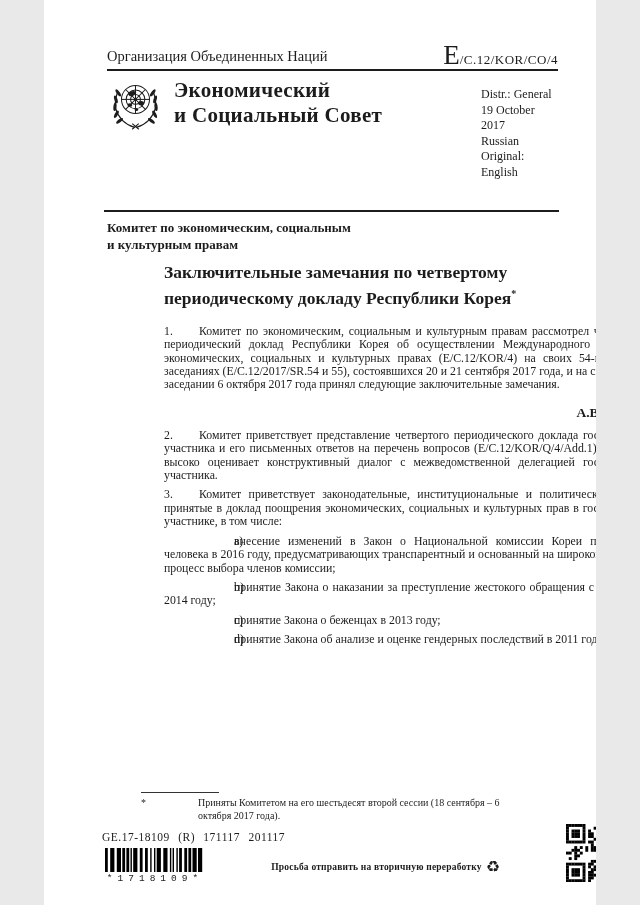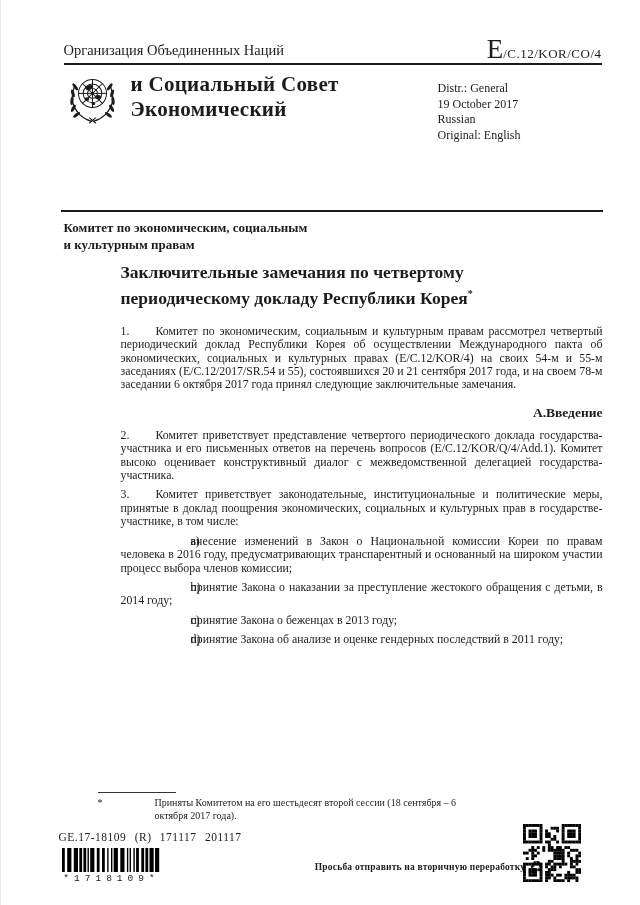--- a/index.html
+++ b/index.html
@@ -1,29 +1,29 @@
 <!DOCTYPE html>
 <html><head>
 <meta charset="utf-8">
 <style>
   html,body { margin:0; padding:0; background:#e9e9e9; }
   .page {
-    position:relative; width:639px; height:905px; margin:0 auto;
+    position:relative; width:552px; height:905px; margin:0 auto;
     background:#ffffff; overflow:hidden;
     font-family:"Liberation Serif", serif; color:#1c1c1c;
   }
 
   
   .hdr { position:absolute; left:63px; right:38px; top:38px; }
   .hdr-row1 {
     display:flex; justify-content:space-between; align-items:flex-end;
     border-bottom:2px solid #1c1c1c; padding-bottom:1px;
   }
   .org-name { font-size:14.5px; padding-bottom:3px; }
-  .doc-symbol { white-space:nowrap; }
+  .doc-symbol { white-space:nowrap;margin-top:6px; }
   .sym-big  { font-size:27px; line-height:22px; }
   .sym-rest { font-size:13px; letter-spacing:0.5px; }
   .hdr-row2 { display:flex; margin-top:4px; position:relative; }
   .emblem { width:57px; height:56px; margin-top:2px; flex:0 0 auto; }
   .council {
     margin-left:10px; padding-top:3px;
     font-weight:bold; font-size:21px; line-height:25px; letter-spacing:0.3px;
   }
   .distr { position:absolute; left:374px; top:12px; font-size:12px; line-height:15.5px; }
 
@@ -102,22 +102,22 @@
             <ellipse cx="11.5" cy="17" rx="4.4" ry="1.7" transform="rotate(-126 11.5 17)"></ellipse>
             <ellipse cx="47" cy="47" rx="4.4" ry="1.7" transform="rotate(38 47 47)"></ellipse>
             <ellipse cx="50.5" cy="40" rx="4.4" ry="1.7" transform="rotate(62 50.5 40)"></ellipse>
             <ellipse cx="52" cy="32" rx="4.4" ry="1.7" transform="rotate(84 52 32)"></ellipse>
             <ellipse cx="51" cy="24" rx="4.4" ry="1.7" transform="rotate(106 51 24)"></ellipse>
             <ellipse cx="48.5" cy="17" rx="4.4" ry="1.7" transform="rotate(126 48.5 17)"></ellipse>
           </g>
         </svg>
       </div>
       <div class="council">
+        <div>Экономический</div>
         <div>и Социальный Совет</div>
-        <div>Экономический</div>
       </div>
       <div class="distr">
         <div>Distr.: General</div>
         <div>19 October 2017</div>
         <div>Russian</div>
         <div>Original: English</div>
       </div>
     </div>
   </header>
 

